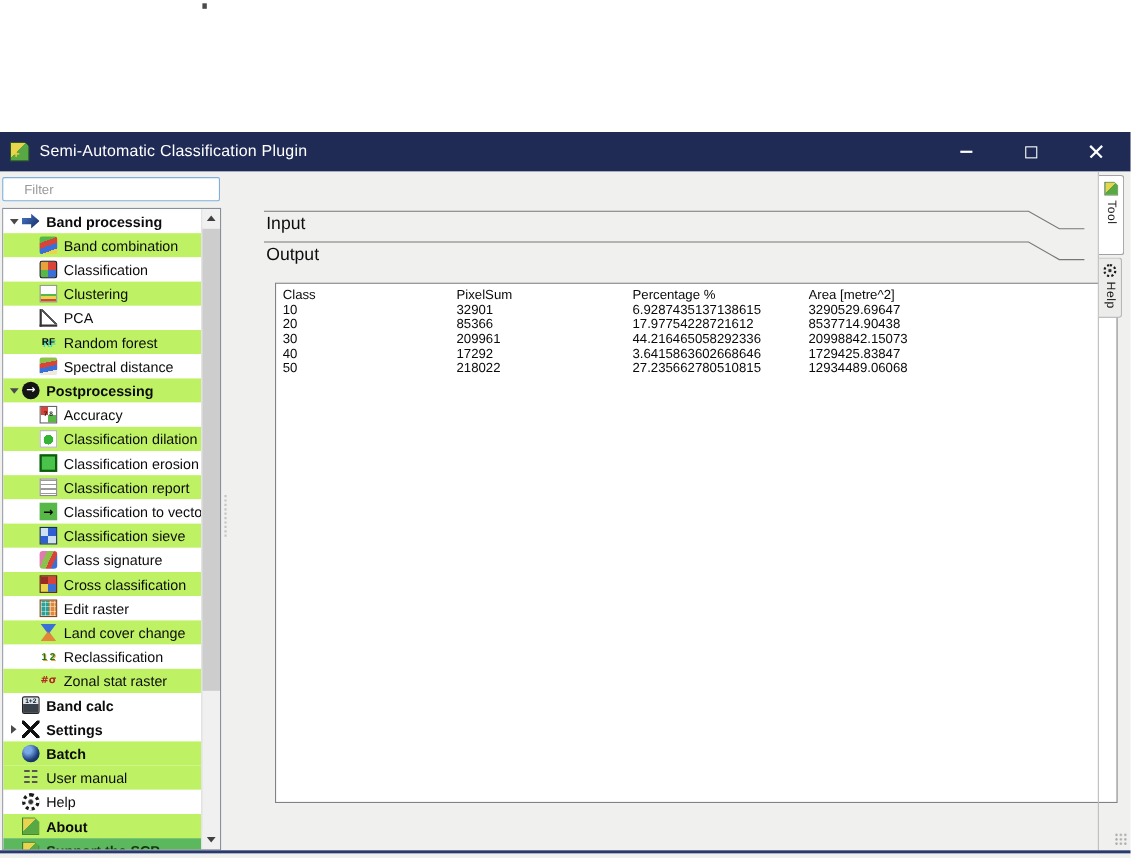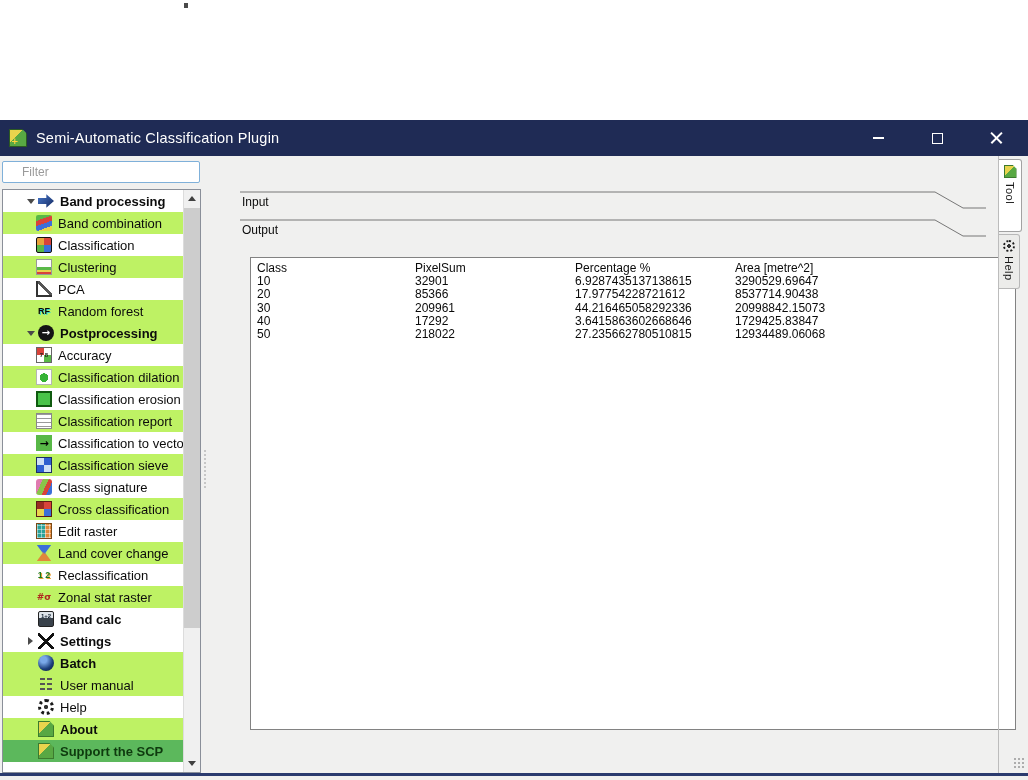--- a/index.html
+++ b/index.html
@@ -27,21 +27,21 @@
   .bottom-border { position:absolute; left:0; top:773px; width:1028px; height:3px; background:#2a3a6e; }
   .bottom-strip { position:absolute; left:0; top:776px; width:1028px; height:4px; background:#f0f0ef; }
 
   
   .filter { position:absolute; left:2px; top:5px; width:198px; height:22px; background:#fff; border:1px solid #7fb0d9; border-radius:2px; font:12px "Liberation Sans",sans-serif; padding:0 19px; color:#222; outline:none; }
   .filter::placeholder { color:#9a9a9a; }
 
   
   .tree { position:absolute; left:2px; top:33px; width:199px; height:584px; background:#fff; border:1px solid #8a8f99; overflow:hidden; }
   .rows { position:absolute; left:0; top:0; right:17px; bottom:0; overflow:hidden; }
-  .row { display:flex; align-items:center; height:22px; padding-left:20px; white-space:nowrap; overflow:hidden; background:#fff; }
+  .row { display:flex; align-items:center; height:22px; padding-left:2px; white-space:nowrap; overflow:hidden; background:#fff; }
   .row.alt { background:#bef264; }
   .row.child { padding-left:18px; }
   .row.highlight { background:#5cb85c; }
   .row.highlight .lbl { color:#0e3a0e; font-weight:bold; }
   .expander { width:15px; flex:0 0 15px; display:flex; align-items:center; justify-content:center; }
   .exp-open > .expander::after { content:""; border-left:4px solid transparent; border-right:4px solid transparent; border-top:5px solid #4a4a4a; }
   .exp-closed > .expander::after { content:""; border-top:4px solid transparent; border-bottom:4px solid transparent; border-left:5px solid #4a4a4a; }
   .lbl { font-size:13px; color:#0c0c0c; margin-left:6px; }
   .row.bold .lbl { font-weight:bold; }
 
@@ -84,21 +84,21 @@
   .sb-up { top:0; } .sb-down { bottom:0; }
   .tri-up { border-left:4px solid transparent; border-right:4px solid transparent; border-bottom:5px solid #404040; }
   .tri-down { border-left:4px solid transparent; border-right:4px solid transparent; border-top:5px solid #404040; }
   .sb-thumb { position:absolute; left:0; top:18px; width:16px; height:420px; background:#cdcdcd; }
 
   .splitter { position:absolute; left:204px; top:294px; height:38px; width:3px; border-left:2px dotted #c6c6c6; }
 
   
   .group { position:absolute; left:240px; width:746px; height:20px; }
   .g-input { top:35px; } .g-output { top:63px; }
-  .g-label { position:absolute; left:2px; top:4px; font-size:12px; color:#0c0c0c; }
+  .g-label { position:absolute; left:2px; top:4px; font-size:16px; color:#0c0c0c; }
   .fold { position:absolute; left:0; top:0; }
 
   
   .table { position:absolute; left:250px; top:101px; width:766px; height:473px; background:#fff; border:1px solid #828282; font-size:12px; color:#0a0a0a; padding-top:4px; overflow:hidden; }
   .trow,.thead { display:flex; line-height:13.2px; }
   .c { display:inline-block; white-space:nowrap; overflow:hidden; }
   .c0 { width:164px; padding-left:6px; } .c1 { width:160px; } .c2 { width:160px; } .c3 { flex:1; }
 
   
   .vsep { position:absolute; left:998px; top:0; width:1px; height:617px; background:#bcbcbc; }
@@ -168,20 +168,25 @@
             <span class="icon i-pca"></span>
             <span class="lbl">PCA</span>
           </div>
 
           <div class="row child alt">
             <span class="expander"></span>
             <span class="icon i-random-forest"></span>
             <span class="lbl">Random forest</span>
           </div>
 
+          <div class="row child">
+            <span class="expander"></span>
+            <span class="icon i-spectral-distance"></span>
+            <span class="lbl">Spectral distance</span>
+          </div>
 
           <div class="row bold exp-open alt">
             <span class="expander"></span>
             <span class="icon i-postprocessing"></span>
             <span class="lbl">Postprocessing</span>
           </div>
 
           <div class="row child">
             <span class="expander"></span>
             <span class="icon i-accuracy"></span>

